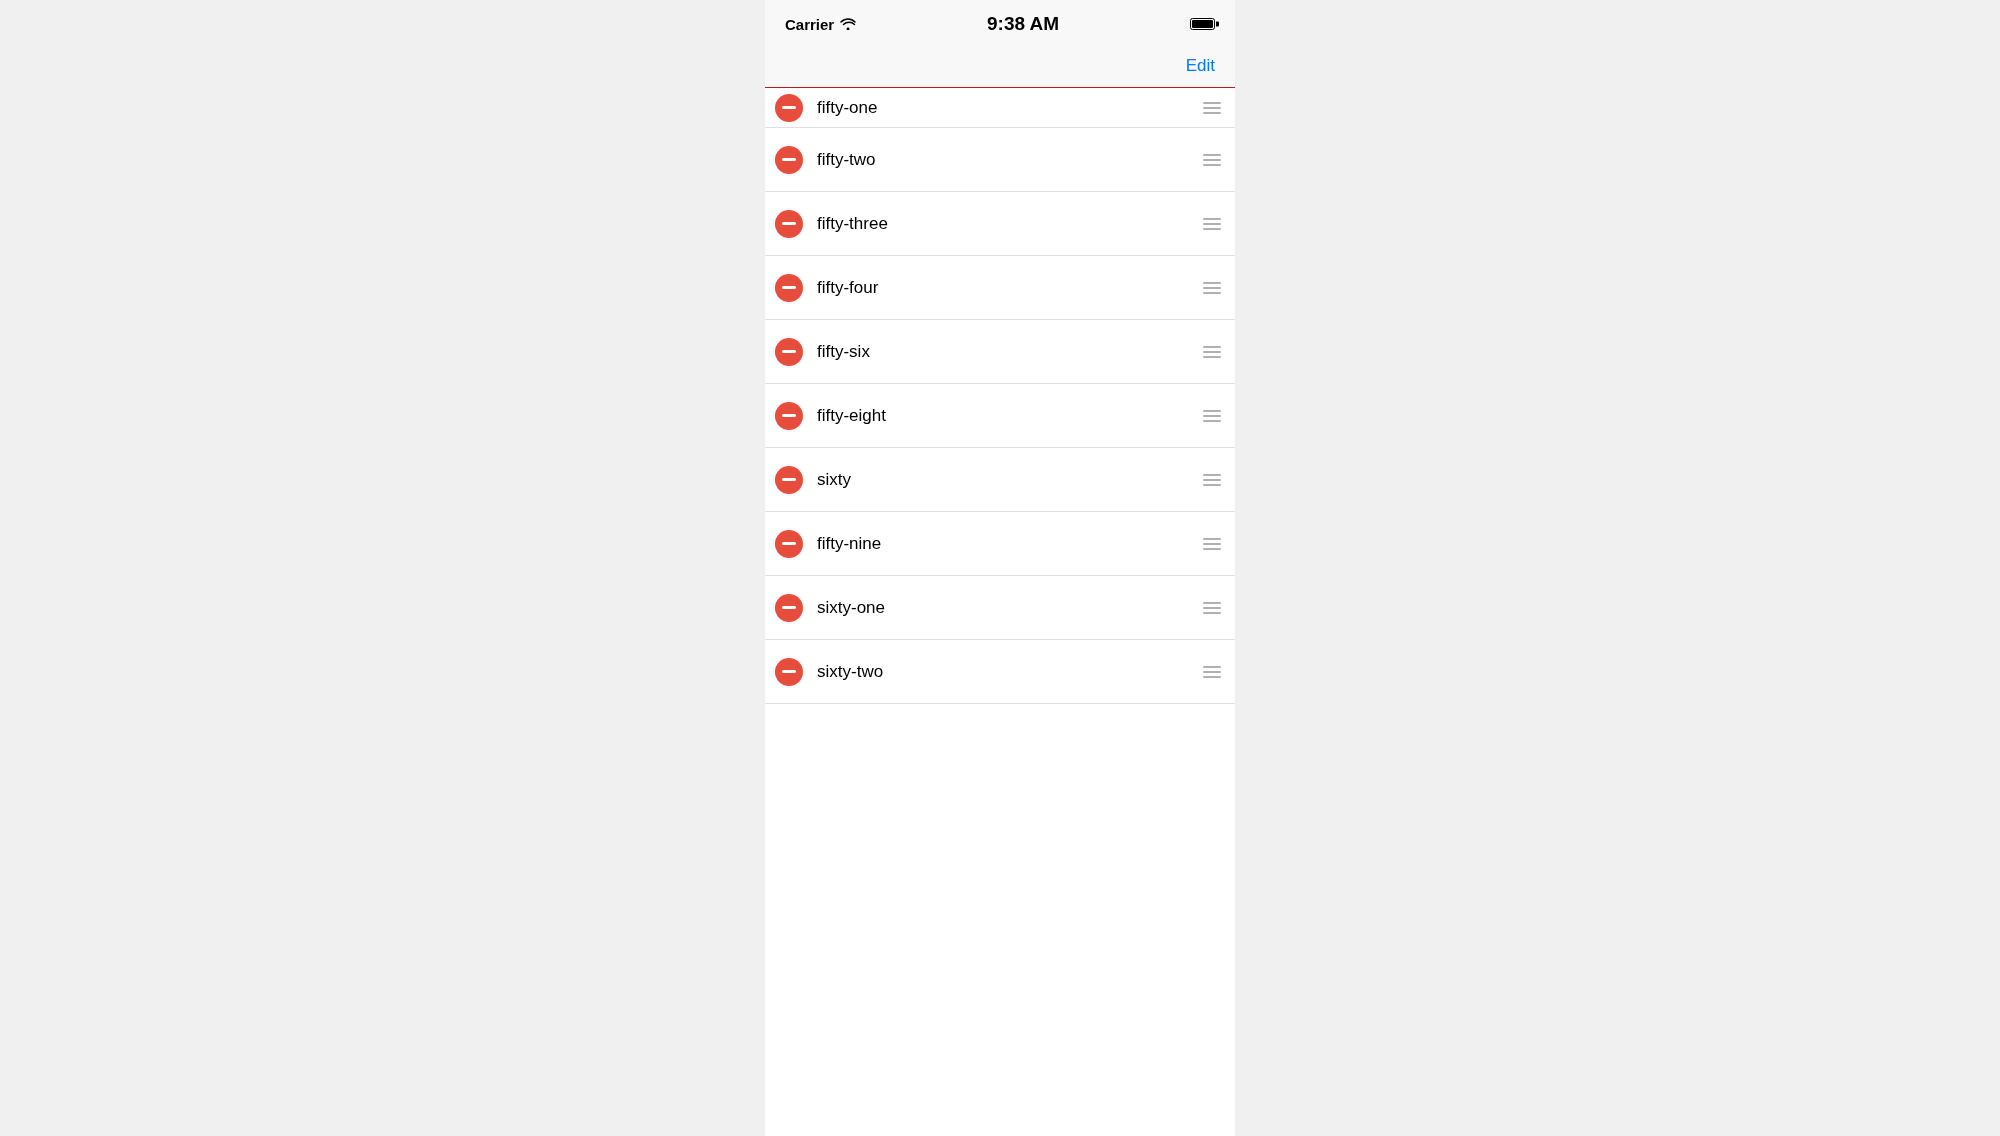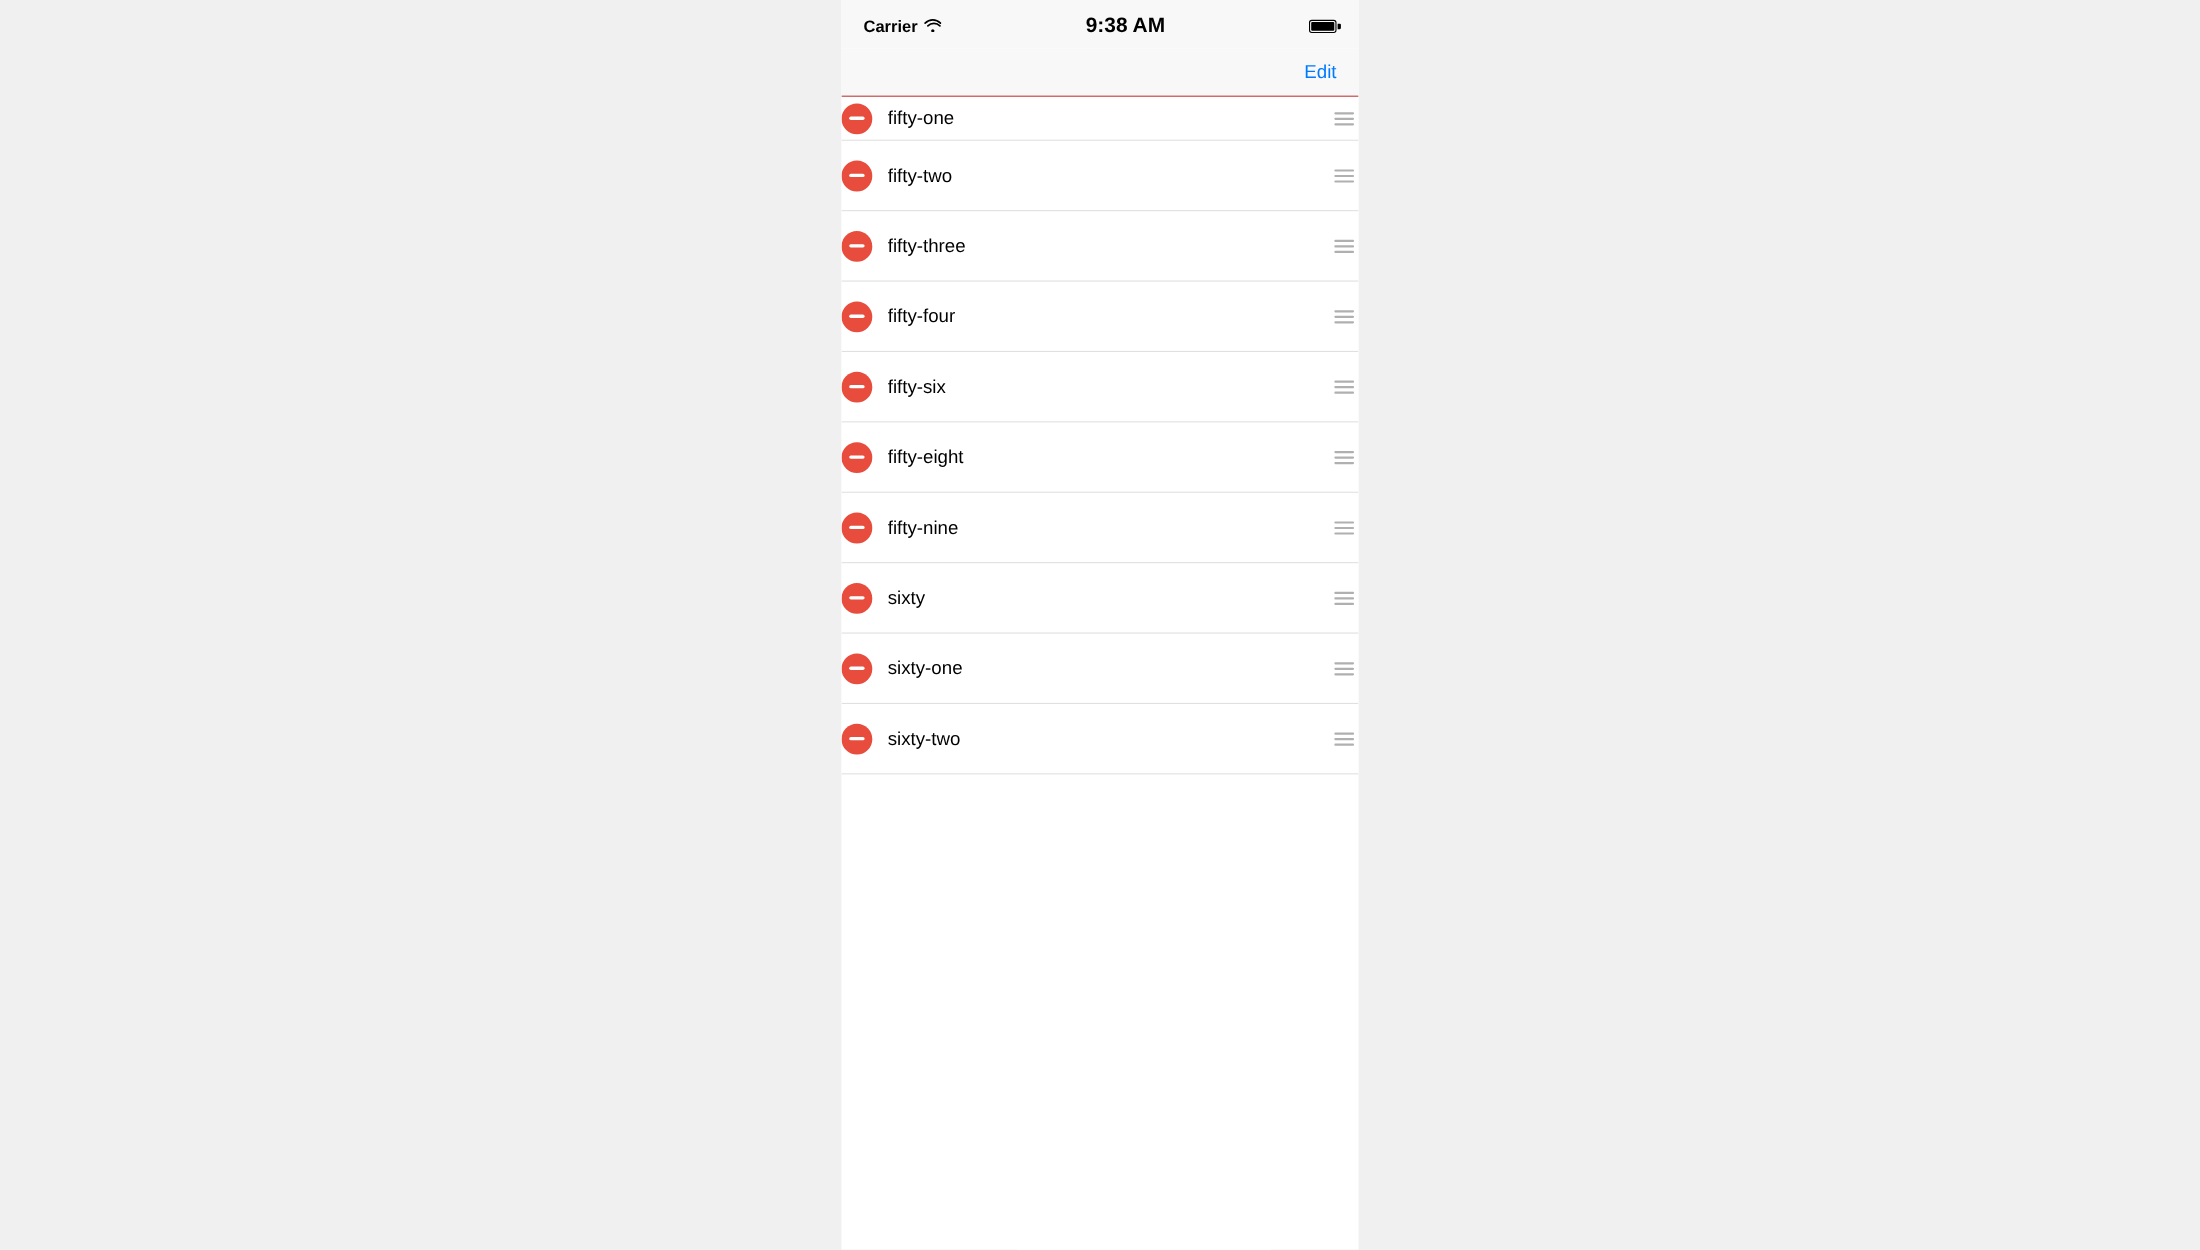--- a/index.html
+++ b/index.html
@@ -31,21 +31,21 @@
       display: flex;
       justify-content: space-between;
       align-items: center;
       padding: 8px 20px 4px 20px;
       height: 44px;
       background: #f8f8f8;
     }
 
     .status-left {
       display: flex;
-      align-items: center;
+      align-items: flex-end;
       gap: 6px;
       font-size: 15px;
       font-weight: 600;
       color: #000;
     }
 
     .wifi-icon {
       font-size: 13px;
     }
 
@@ -111,21 +111,21 @@
     }
 
     
     .list-container {
       background: #fff;
     }
 
     .list-item {
       display: flex;
       align-items: center;
-      padding: 0 0;
+      padding: 0 10px;
       height: 64px;
       border-bottom: 1px solid #e0e0e0;
       position: relative;
     }
 
     .list-item:first-child {
       border-top: none;
     }
 
     .delete-icon {
@@ -255,38 +255,38 @@
         <div class="delete-icon"></div>
         <span class="item-label">fifty-eight</span>
         <div class="drag-handle">
           <span></span>
           <span></span>
           <span></span>
         </div>
       </div>
       <div class="list-item">
         <div class="delete-icon"></div>
+        <span class="item-label">sixty</span>
+        <div class="drag-handle">
+          <span></span>
+          <span></span>
+          <span></span>
+        </div>
+      </div>
+      <div class="list-item">
+        <div class="delete-icon"></div>
         <span class="item-label">fifty-nine</span>
         <div class="drag-handle">
           <span></span>
           <span></span>
           <span></span>
         </div>
       </div>
       <div class="list-item">
         <div class="delete-icon"></div>
-        <span class="item-label">sixty</span>
-        <div class="drag-handle">
-          <span></span>
-          <span></span>
-          <span></span>
-        </div>
-      </div>
-      <div class="list-item">
-        <div class="delete-icon"></div>
         <span class="item-label">sixty-one</span>
         <div class="drag-handle">
           <span></span>
           <span></span>
           <span></span>
         </div>
       </div>
       <div class="list-item">
         <div class="delete-icon"></div>
         <span class="item-label">sixty-two</span>

